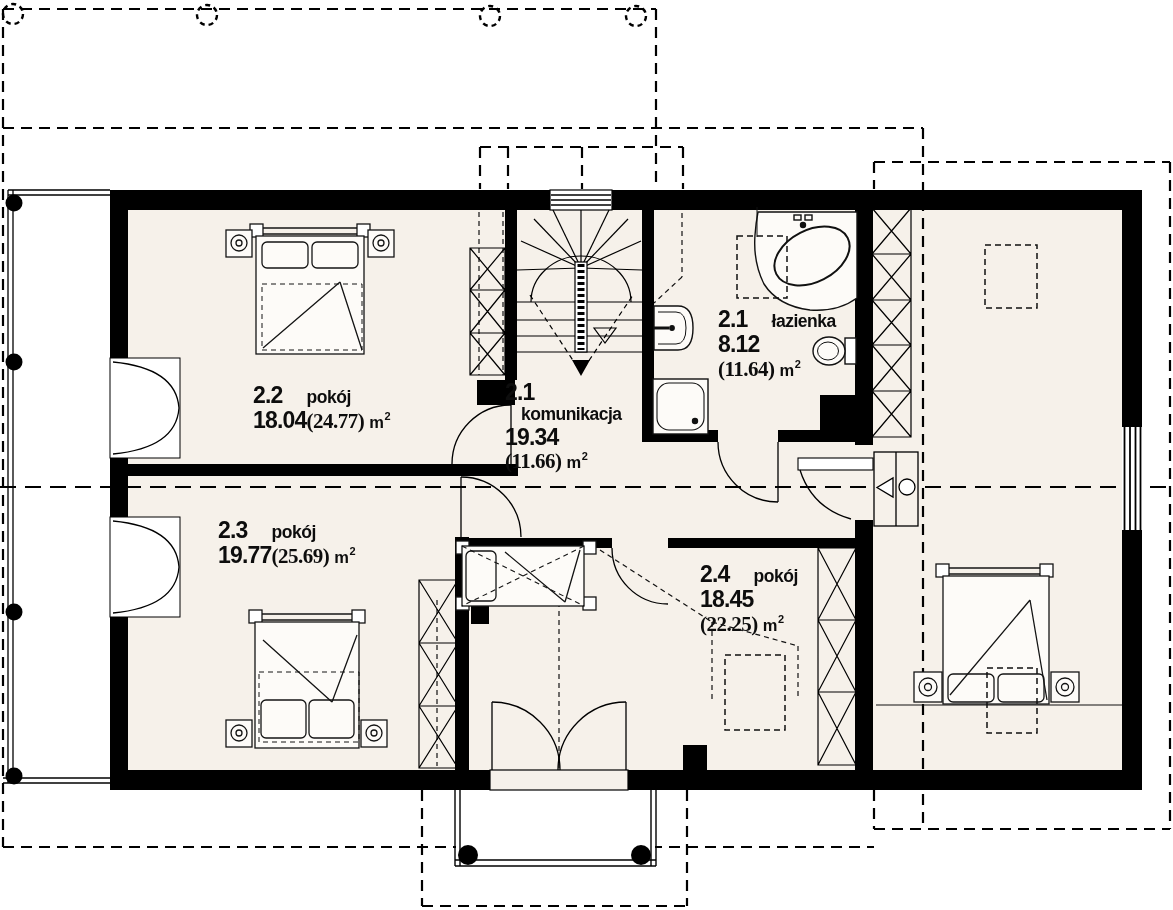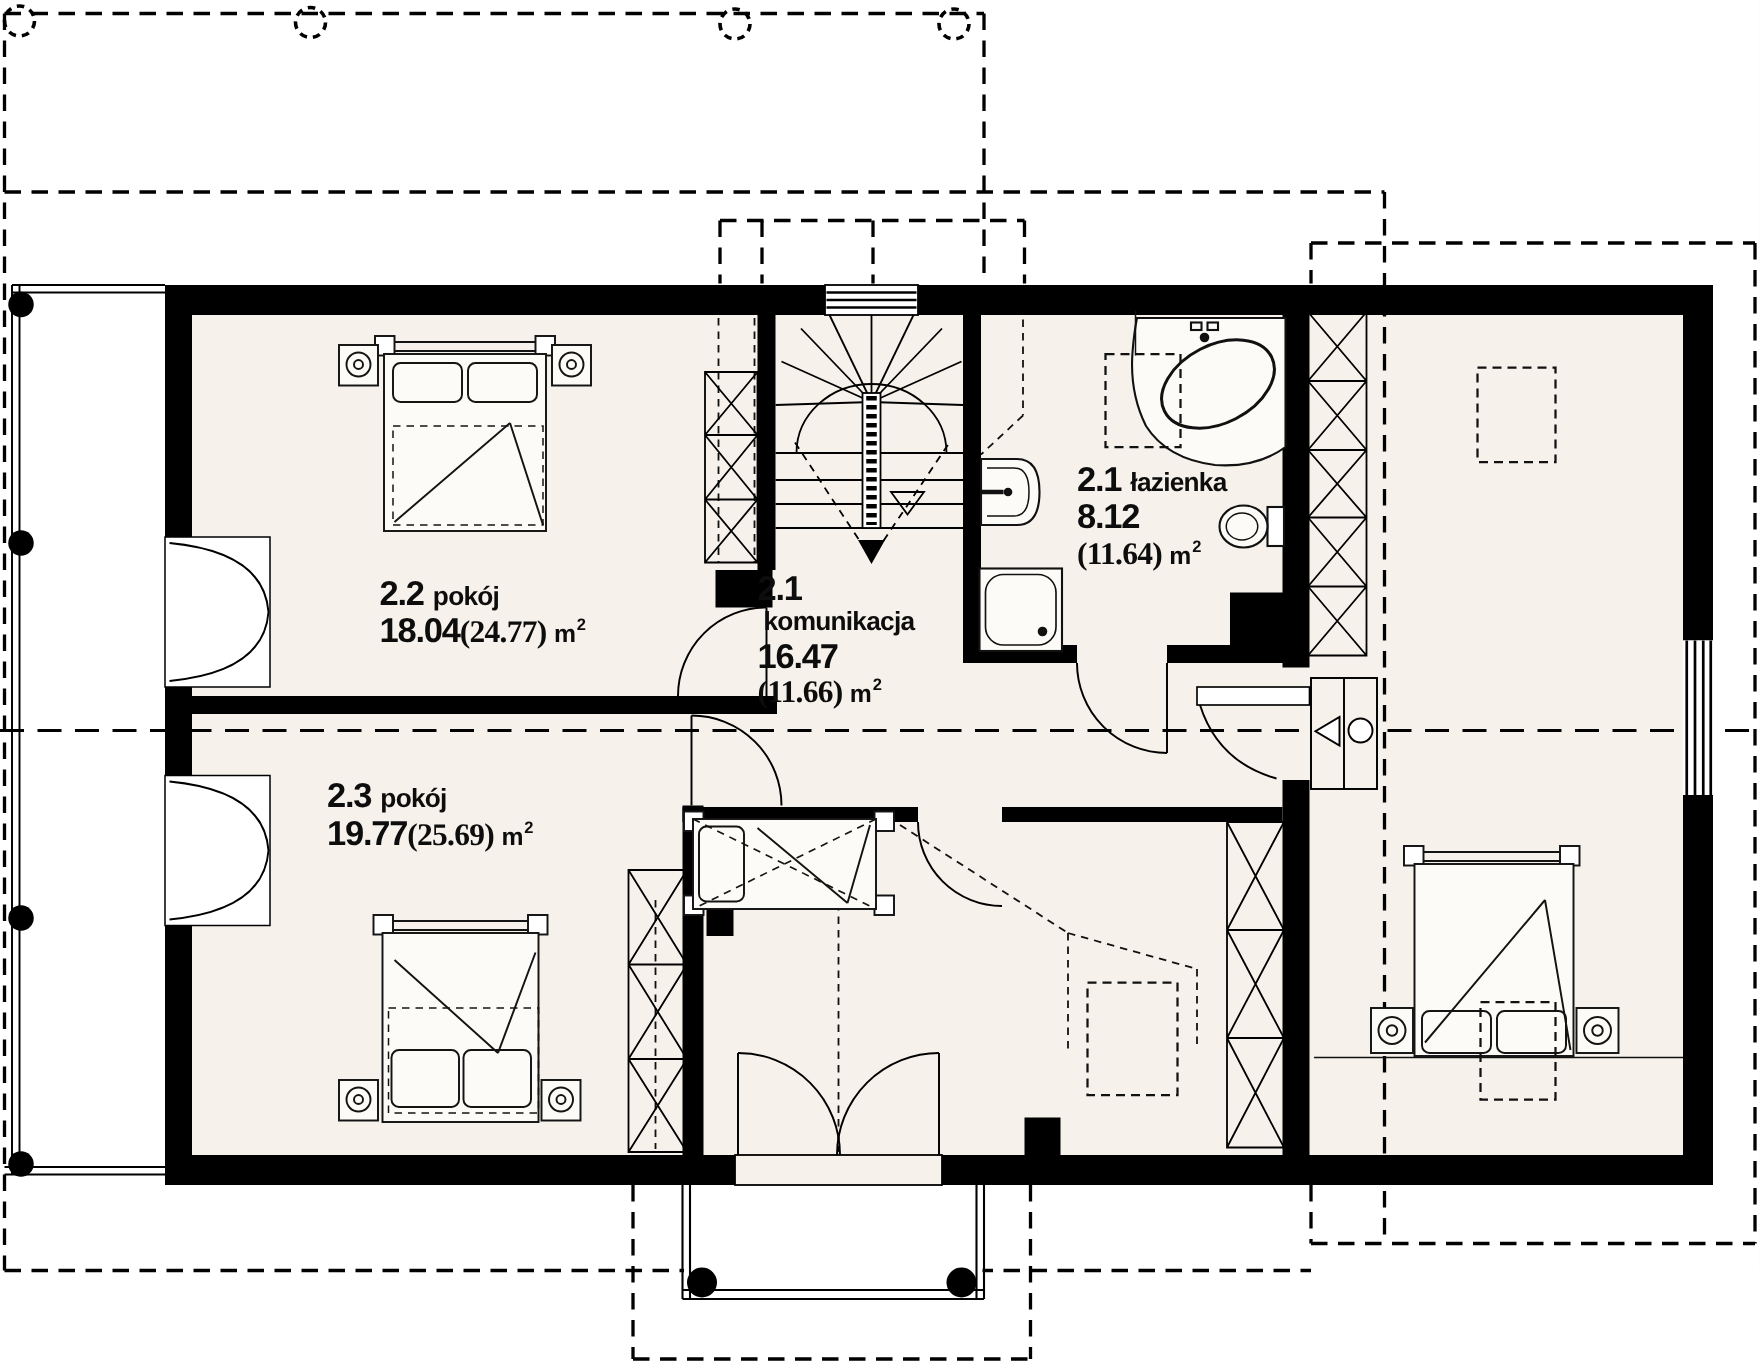--- a/index.html
+++ b/index.html
@@ -7,22 +7,22 @@
     position:relative;width:1173px;height:910px;background:#ffffff;overflow:hidden;
     font-family:"Liberation Sans",sans-serif;
   }
   .stage svg{position:absolute;left:0;top:0;}
   .lbl{
     position:absolute;color:#0d0d0d;font-weight:bold;letter-spacing:-0.8px;
     line-height:1.1;white-space:nowrap;z-index:5;
   }
   .lbl .row{display:block;}
   .num{font-size:23px;}
-  .nm{font-size:17.5px;margin-left:6px;letter-spacing:-0.5px;}
-  .nm.block{margin-left:4px;}
+  .nm{font-size:17.5px;margin-left:24px;letter-spacing:-0.5px;}
+  .nm.block{margin-left:16px;}
   .area{font-size:23px;}
   .tot{font-size:21px;letter-spacing:-0.5px;font-family:Liberation Serif, serif;}
   .un{font-size:16.5px;margin-left:5px;letter-spacing:-0.5px;}
   .sup{font-size:11px;position:relative;top:-8px;margin-left:1px;}
 </style>
 </head>
 <body>
 
 <div class="stage">
 
@@ -357,25 +357,30 @@
   </div>
 
   <div class="lbl" style="left:218px;top:518px;">
     <span class="row"><span class="num">2.3</span><span class="nm">pokój</span></span>
     <span class="row"><span class="area">19.77</span><span class="tot">(25.69)</span><span class="un">m</span><span class="sup">2</span></span>
   </div>
 
   <div class="lbl" style="left:505px;top:380px;">
     <span class="row"><span class="num">2.1</span></span>
     <span class="row"><span class="nm block">komunikacja</span></span>
-    <span class="row"><span class="area">16.47</span></span>
+    <span class="row"><span class="area">19.34</span></span>
     <span class="row"><span class="tot">(11.66)</span><span class="un">m</span><span class="sup">2</span></span>
   </div>
 
   <div class="lbl" style="left:718px;top:307px;">
     <span class="row"><span class="num">2.1</span><span class="nm">łazienka</span></span>
     <span class="row"><span class="area">8.12</span></span>
     <span class="row"><span class="tot">(11.64)</span><span class="un">m</span><span class="sup">2</span></span>
   </div>
 
+  <div class="lbl" style="left:700px;top:562px;">
+    <span class="row"><span class="num">2.4</span><span class="nm">pokój</span></span>
+    <span class="row"><span class="area">18.45</span></span>
+    <span class="row"><span class="tot">(22.25)</span><span class="un">m</span><span class="sup">2</span></span>
+  </div>
 
 
 </div>
 
 </body></html>

